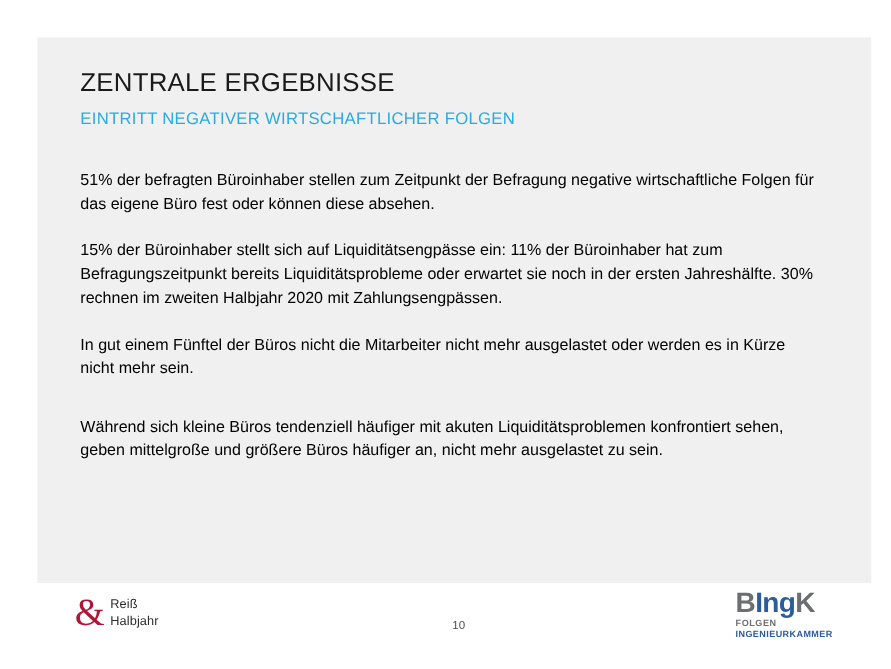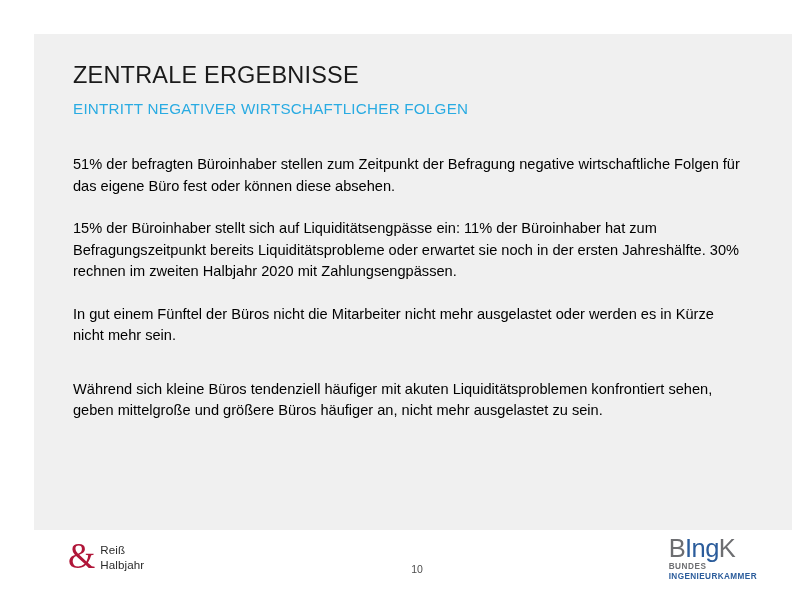--- a/index.html
+++ b/index.html
@@ -118,21 +118,21 @@
   }
 
   .logo-bingk {
     position: absolute;
     right: 53px;
     top: 536px;
     text-align: left;
   }
   .bingk-word {
     font-size: 25.5px;
-    font-weight: 400;
+    font-weight: 700;
     line-height: 25px;
     letter-spacing: -0.6px;
     white-space: nowrap;
   }
   .bingk-word .b-gray { color: #6d6e71; }
   .bingk-word .ing-blue { color: #2b5c9b; }
   .bingk-word .k-gray { color: #6d6e71; }
   .bingk-sub1 {
     font-size: 8.2px;
     font-weight: 700;
@@ -175,15 +175,15 @@
   <span class="reiss-lines">
     <span>Reiß</span>
     <span>Halbjahr</span>
   </span>
 </div>
 
 <div class="page-number">10</div>
 
 <div class="logo-bingk">
   <div class="bingk-word"><span class="b-gray">B</span><span class="ing-blue">Ing</span><span class="k-gray">K</span></div>
-  <div class="bingk-sub1">BUNDES</div>
+  <div class="bingk-sub1">FOLGEN</div>
   <div class="bingk-sub2">INGENIEURKAMMER</div>
 </div>
 
 </body></html>

